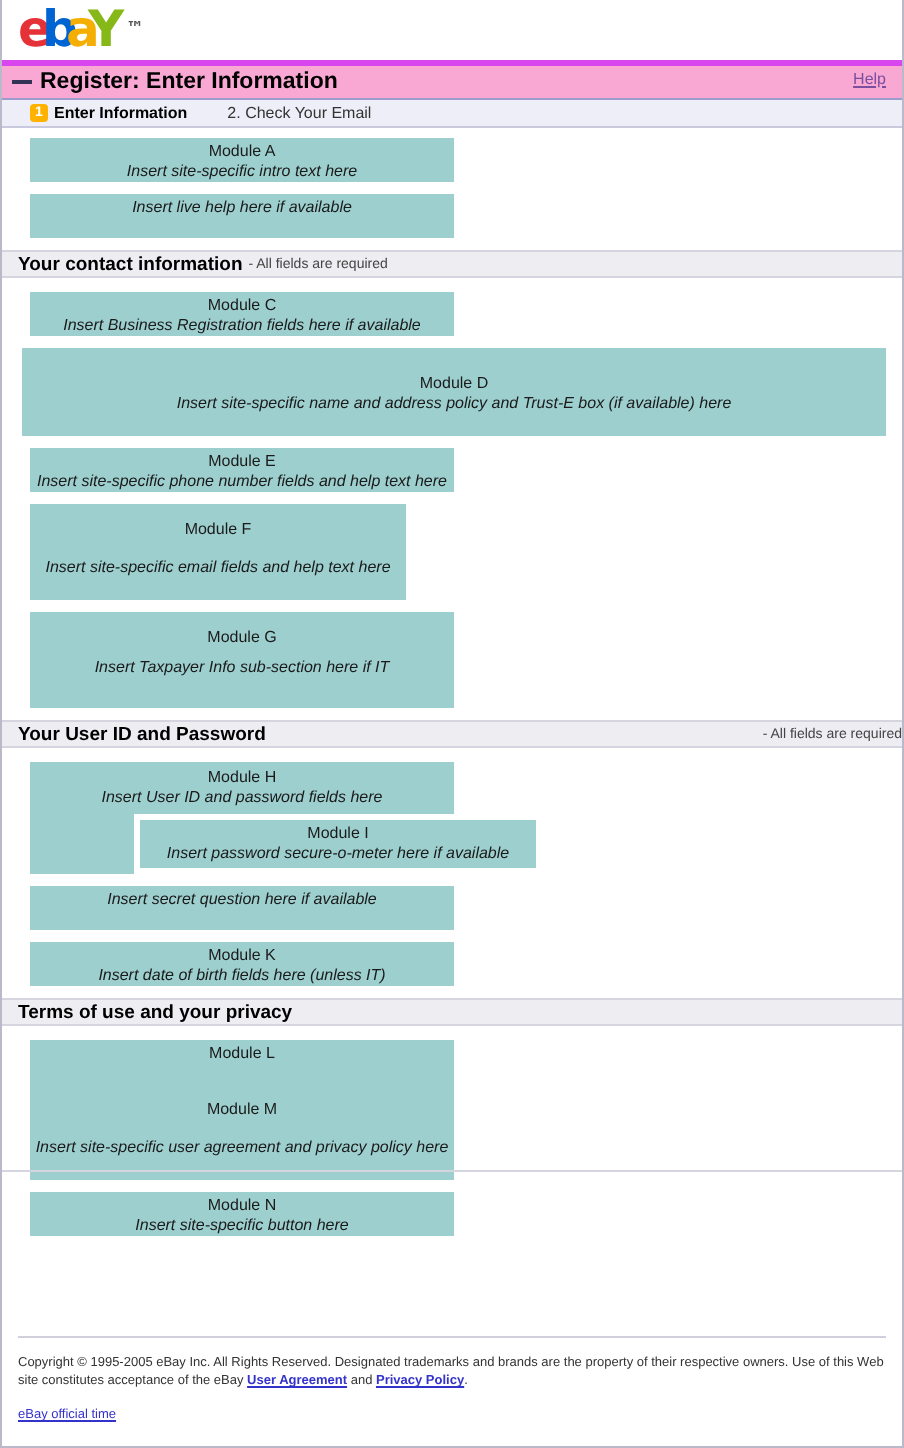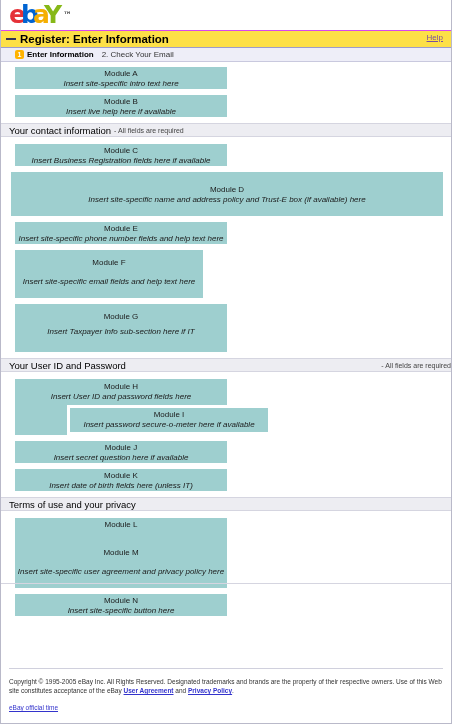--- a/index.html
+++ b/index.html
@@ -49,22 +49,22 @@
   .lg-y { left: 35px; color: #86b817; }
   .lg-tm {
     left: 54px; top: -2px;
     font-size: 9px; color: #555555; letter-spacing: 0;
   }
 
   
   .title-bar {
     position: relative;
     height: 16px;
-    background: #fde047;
-    border-top: 1px solid #d946ef;
+    background: #f9a8d4;
+    border-top: 3px solid #d946ef;
     border-bottom: 1px solid #9c9ccc;
     display: flex;
     align-items: center;
   }
   .title-bar .dash {
     width: 10px;
     margin-left: 5px;
     border-top: 2px solid #333355;
   }
   .title-text {
@@ -109,40 +109,40 @@
   }
   .step-active {
     font-size: 8px;
     font-weight: bold;
     color: #000000;
     white-space: nowrap;
   }
   .step-next {
     font-size: 8px;
     color: #333333;
-    margin-left: 8px;
+    margin-left: 20px;
     white-space: nowrap;
   }
 
   
   .content { position: relative; }
 
   .section-header {
     background: #ededf2;
     border-top: 1px solid #d5d5e0;
     border-bottom: 1px solid #d5d5e0;
     height: 14px;
     display: flex;
     align-items: center;
     padding-left: 8px;
     box-sizing: border-box;
   }
   .section-title {
     font-size: 9.5px;
-    font-weight: normal;
+    font-weight: bold;
     color: #000000;
     white-space: nowrap;
   }
   .section-note {
     font-size: 7px;
     color: #444444;
     margin-left: 3px;
     white-space: nowrap;
   }
 
@@ -228,21 +228,20 @@
     <span class="step-next">2. Check Your Email</span>
   </div>
 
   <div class="content">
       <div style="position: relative;">
         <div class="module" style="position: absolute; left: 14px; top: 5px; width: 212px; height: 22px; padding-top: 2px;">
           <div class="mod-title">Module A</div>
           <div class="mod-desc">Insert site-specific intro text here</div>
         </div>
         <div class="module" style="position: absolute; left: 14px; top: 33px; width: 212px; height: 22px; padding-top: 2px;">
-          <div class="mod-title">Module B</div>
           <div class="mod-desc">Insert live help here if available</div>
         </div>
         <div class="section-header" style="position: absolute; left: 0px; right: 0px; top: 61px;">
           <span class="section-title">Your contact information</span>
           <span class="section-note">- All fields are required</span>
         </div>
         <div class="module" style="position: absolute; left: 14px; top: 82px; width: 212px; height: 22px; padding-top: 2px;">
           <div class="mod-title">Module C</div>
           <div class="mod-desc">Insert Business Registration fields here if available</div>
         </div>
@@ -269,21 +268,20 @@
         <div class="module" style="position: absolute; left: 14px; top: 317px; width: 212px; height: 26px; padding-top: 3px;">
           <div class="mod-title">Module H</div>
           <div class="mod-desc">Insert User ID and password fields here</div>
         </div>
         <div class="module" style="position: absolute; left: 14px; top: 343px; width: 52px; height: 30px;"></div>
         <div class="module" style="position: absolute; left: 69px; top: 346px; width: 198px; height: 24px; padding-top: 2px;">
           <div class="mod-title">Module I</div>
           <div class="mod-desc">Insert password secure-o-meter here if available</div>
         </div>
         <div class="module" style="position: absolute; left: 14px; top: 379px; width: 212px; height: 22px; padding-top: 2px;">
-          <div class="mod-title">Module J</div>
           <div class="mod-desc">Insert secret question here if available</div>
         </div>
         <div class="module" style="position: absolute; left: 14px; top: 407px; width: 212px; height: 22px; padding-top: 2px;">
           <div class="mod-title">Module K</div>
           <div class="mod-desc">Insert date of birth fields here (unless IT)</div>
         </div>
         <div class="section-header" style="position: absolute; left: 0px; right: 0px; top: 435px;">
           <span class="section-title">Terms of use and your privacy</span>
         </div>
         <div class="module" style="position: absolute; left: 14px; top: 456px; width: 212px; height: 22px; padding-top: 2px;">

